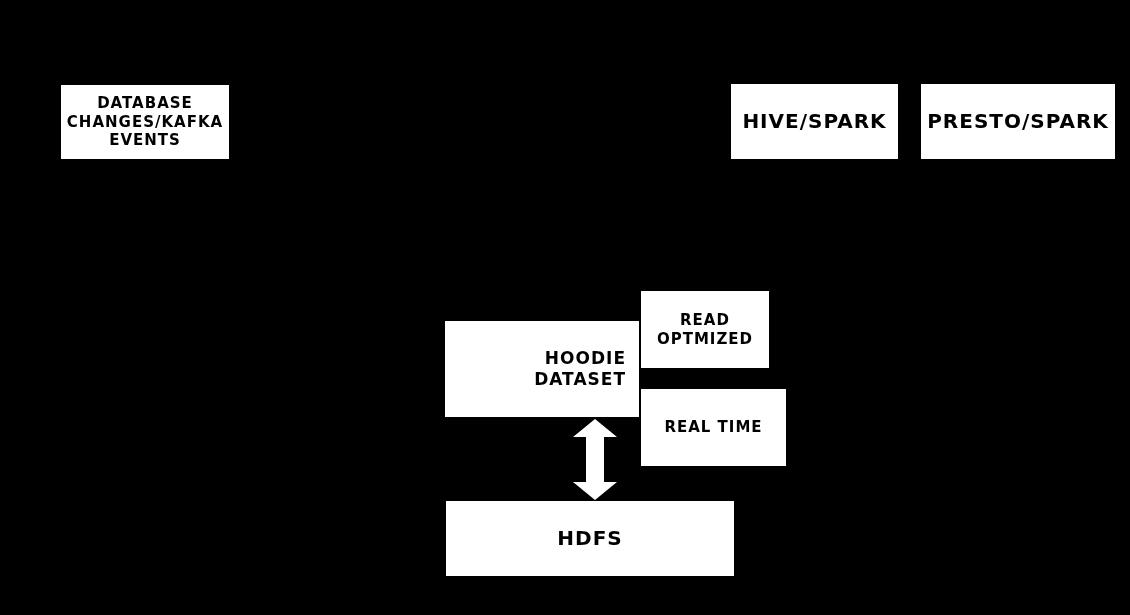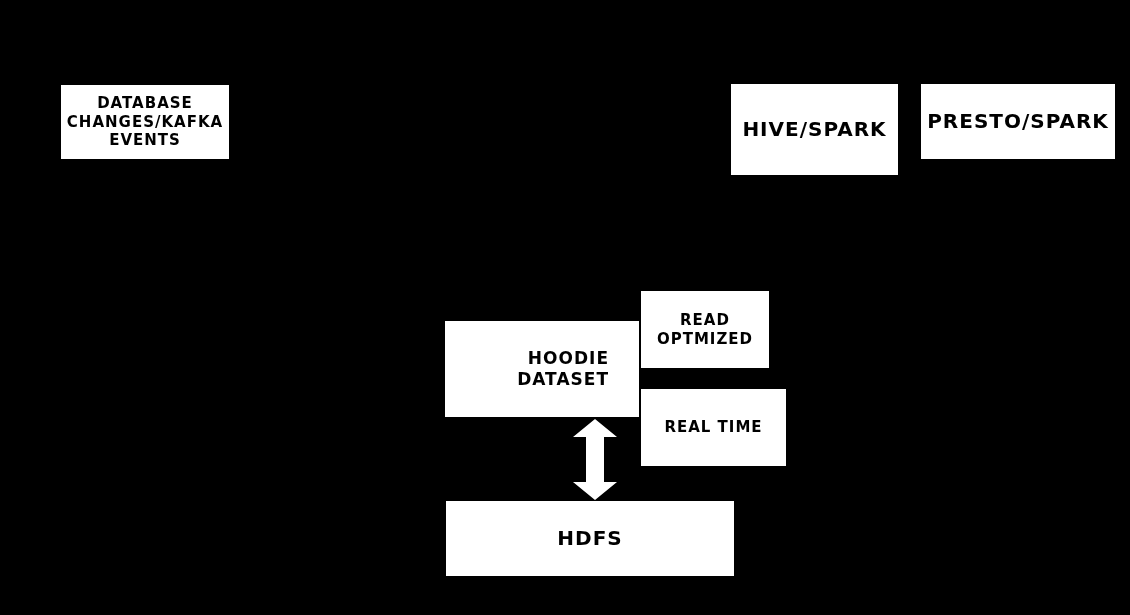--- a/index.html
+++ b/index.html
@@ -26,25 +26,25 @@
     font-weight: 800;
     letter-spacing: 1px;
     white-space: pre-line;
     line-height: 1.25;
     box-sizing: border-box;
   }
   
   .node-database-changes { left: 61px;  top: 85px; width: 168px; height: 74px; font-size: 15px; justify-content: center; }
   .node-other-datasets   { left: 280px; top: 85px; width: 169px; height: 74px; font-size: 15px; }
   
-  .node-hive-spark       { left: 731px; top: 84px; width: 167px; height: 91px; font-size: 20px; }
+  .node-hive-spark       { left: 731px; top: 84px; width: 167px; height: 75px; font-size: 20px; }
   .node-presto-spark     { left: 921px; top: 84px; width: 194px; height: 75px; font-size: 20px; }
   
   .node-hoodie-dataset   { left: 445px; top: 321px; width: 194px; height: 96px; font-size: 17px;
-                           justify-content: flex-end; text-align: right; padding-right: 30px; align-items: center; }
+                           justify-content: flex-end; text-align: right; padding-right: 13px; align-items: center; }
   .node-read-optimized   { left: 641px; top: 291px; width: 128px; height: 77px; font-size: 15px; }
   .node-real-time        { left: 641px; top: 371px; width: 145px; height: 77px; font-size: 15px; margin-top: 18px; }
   
   .node-hdfs             { left: 446px; top: 501px; width: 288px; height: 75px; font-size: 20px; }
   .arrow-vertical {
     position: absolute;
     left: 573px;
     top: 419px;
     width: 44px;
     height: 81px;

